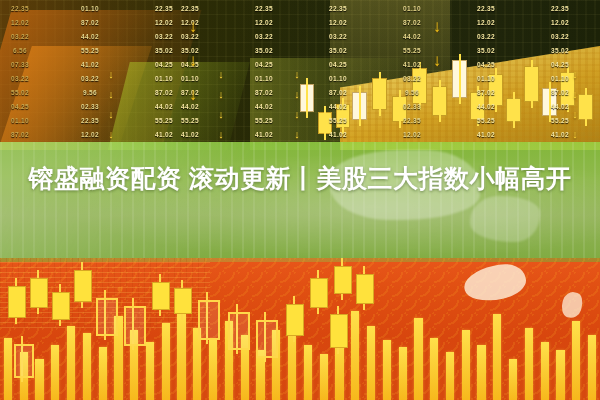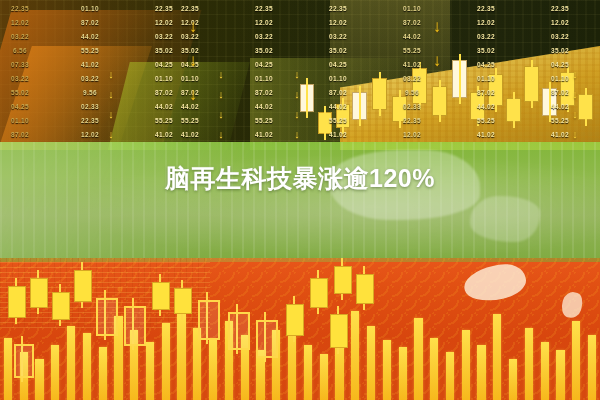--- a/index.html
+++ b/index.html
@@ -369,21 +369,21 @@
         </div>
       </div>
   </div>
 
   <div id="green-band"></div>
   <div id="green-band-tex"></div>
   <div id="map-blob1"></div>
   <div id="map-blob2"></div>
 
   <div id="headline">
-    <span class="l2">脑再生科技暴涨逾120%</span>
+    <span class="l1">镕盛融资配资 滚动更新丨美股三大指数小幅高开</span>
   </div>
 
   <div id="bottom">
     <div id="b-greenstrip"></div>
     <div id="bottom-dots"></div>
     <div id="bottom-left-grid"></div>
     <div id="bars">
         <div class="bar" style="left: 3.78947px; width: 8.21053px; height: 62.4px;"></div>
         <div class="bar" style="left: 19.5789px; width: 8.21053px; height: 48px;"></div>
         <div class="bar" style="left: 35.3684px; width: 8.21053px; height: 40.8px;"></div>

